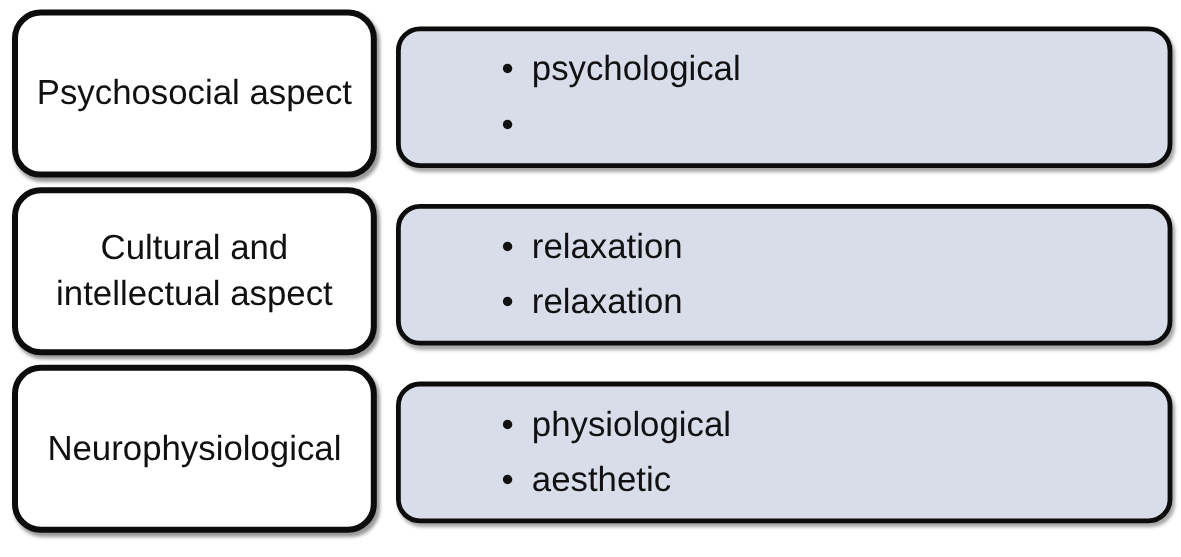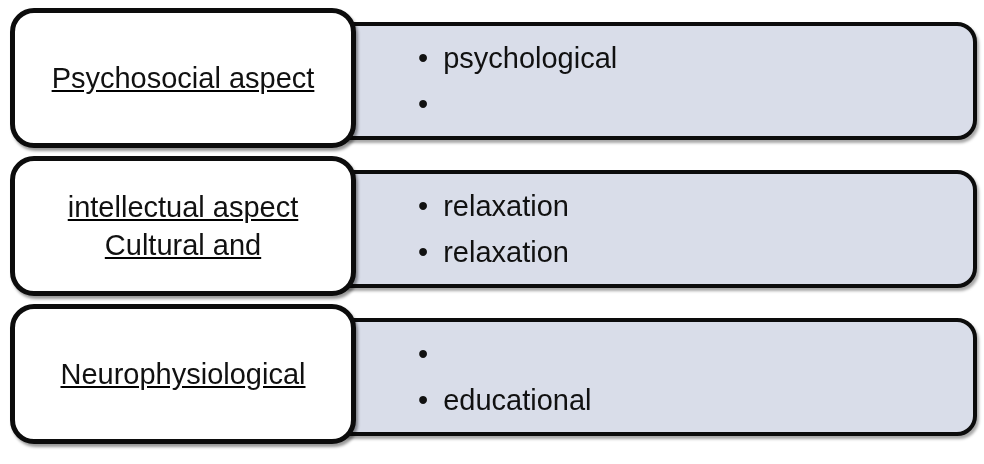--- a/index.html
+++ b/index.html
@@ -59,31 +59,30 @@
     white-space: nowrap;
   }
   .bullet-dot {
     margin-right: 15px;
     font-size: 29px;
   }
   .label-box {
     position: absolute;
     left: 10px;
     top: 0;
-    width: 346px;
+    width: 304px;
     height: 100%;
     box-sizing: border-box;
     background: var(--box-fill);
     border: 5px solid var(--border-color);
     border-radius: 24px;
     box-shadow: 2px 3px 3px rgba(0,0,0,0.4);
     display: flex;
     align-items: center;
     justify-content: center;
-    text-decoration: underline;
   }
   .label-text {
     text-align: center;
     font-size: 29px;
     line-height: 38px;
     color: var(--text-color);
     padding: 0 6px;
   }
 </style>
 </head>
@@ -116,34 +115,35 @@
             <span>relaxation</span>
           </li>
           <li>
             <span class="bullet-dot">•</span>
             <span>relaxation</span>
           </li>
         </ul>
       </div>
       <div class="label-box">
         <div class="label-text">
+          <div>Cultural and</div>
           <div>intellectual aspect</div>
-          <div>Cultural and</div>
         </div>
       </div>
     </div>
     <div class="row r2">
       <div class="bullet-panel">
         <ul class="bullets">
           <li>
             <span class="bullet-dot">•</span>
+            <span>physiological</span>
           </li>
           <li>
             <span class="bullet-dot">•</span>
-            <span>educational</span>
+            <span>aesthetic</span>
           </li>
         </ul>
       </div>
       <div class="label-box">
         <div class="label-text">
           <div>Neurophysiological</div>
         </div>
       </div>
     </div>
   </div>

